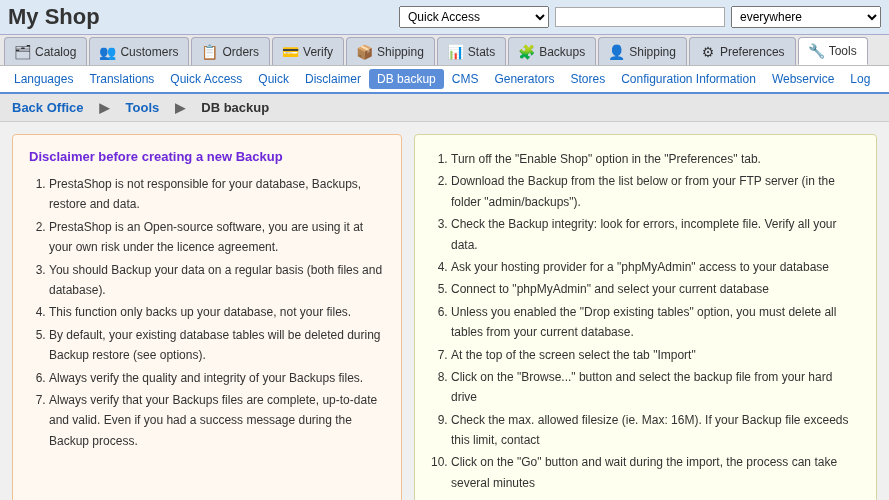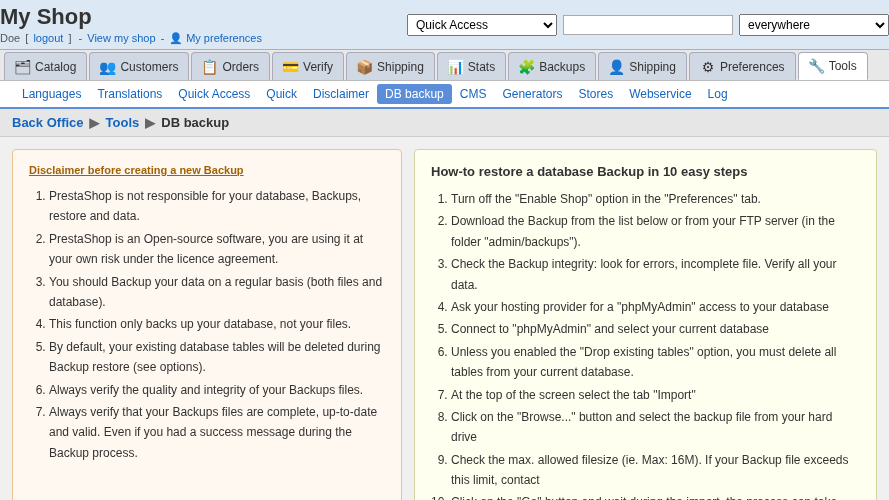--- a/index.html
+++ b/index.html
@@ -1,80 +1,69 @@
 <!DOCTYPE html>
 <html><head>
   <meta charset="utf-8">
   <style>
     * { margin: 0; padding: 0; box-sizing: border-box; }
     body { font-family: Arial, sans-serif; font-size: 12px; background: #f0f0f0; width: 889px; min-height: 500px; overflow: hidden; }
 
     
-    #header { background: #dce9f5; padding: 4px 0; display: flex; align-items: center; justify-content: space-between; border-bottom: 1px solid #aac; }
+    #header { background: #dce9f5; padding: 4px 8px; display: flex; align-items: center; justify-content: space-between; border-bottom: 1px solid #aac; }
     #header-left h1 { font-size: 22px; font-weight: bold; color: #333; }
     #header-left .user-info { font-size: 11px; color: #555; margin-top: 2px; }
     #header-left .user-info a { color: #1565c0; text-decoration: none; }
     #header-center { display: flex; align-items: center; gap: 6px; }
     #header-center select { padding: 2px 4px; font-size: 12px; width: 150px; }
     #search-input { padding: 2px 4px; font-size: 12px; width: 170px; border: 1px solid #aaa; }
 
     
     #main-nav { background: #e8e8e8; display: flex; border-bottom: 1px solid #bbb; padding: 2px 4px 0; gap: 2px; }
     .main-nav-item { display: flex; align-items: center; gap: 4px; padding: 5px 10px; background: #d0d8e4; border: 1px solid #aab; border-bottom: none; border-radius: 4px 4px 0 0; cursor: pointer; font-size: 12px; color: #333; text-decoration: none; }
     .main-nav-item.active { background: #fff; border-bottom: 1px solid #fff; }
     .main-nav-item .nav-icon { width: 16px; height: 16px; display: inline-flex; align-items: center; justify-content: center; font-size: 14px; }
 
     
-    #sub-nav { background: #fff; display: flex; padding: 3px 14px; gap: 0; border-bottom: 2px solid #5b8dd9; flex-wrap: nowrap; }
+    #sub-nav { background: #fff; display: flex; padding: 3px 6px; gap: 0; border-bottom: 2px solid #5b8dd9; flex-wrap: nowrap; }
     .sub-nav-item { padding: 3px 8px; font-size: 12px; color: #1565c0; cursor: pointer; text-decoration: none; white-space: nowrap; }
     .sub-nav-item.active { background: #5b8dd9; color: #fff; border-radius: 3px; }
 
     
-    #breadcrumb { background: #e6e6e6; padding: 6px 12px; border-bottom: 1px solid #ccc; font-size: 13px; display: flex; align-items: center; gap: 6px; }
+    #breadcrumb { background: #e6e6e6; padding: 6px 12px; border-bottom: 1px solid #ccc; font-size: 13px; display: flex; align-items: center; gap: 16px; }
     #breadcrumb span { color: #555; }
     #breadcrumb a { color: #1565c0; text-decoration: none; font-weight: bold; }
     #breadcrumb .arrow { color: #666; font-weight: bold; }
     #breadcrumb .current { color: #333; font-weight: bold; }
 
     
     #content { display: flex; gap: 0; padding: 12px; gap: 12px; }
 
     
     #disclaimer-panel { background: #fff8f0; border: 1px solid #f0c090; border-radius: 4px; padding: 14px 16px; flex: 0 0 390px; font-size: 12px; }
-    #disclaimer-panel h3 { font-size: 11px; font-weight: bold; color: #a16207; margin-bottom: 10px; text-decoration: underline; }
+    #disclaimer-panel h3 { font-size: 13px; font-weight: bold; color: #6d28d9; margin-bottom: 10px; }
     #disclaimer-panel ol { padding-left: 20px; color: #333; line-height: 1.7; }
     #disclaimer-panel ol li { margin-bottom: 2px; }
 
     
     #howto-panel { background: #fffff0; border: 1px solid #d4d4a0; border-radius: 4px; padding: 14px 16px; flex: 1; font-size: 12px; overflow: hidden; position: relative; }
     #howto-panel h3 { font-size: 13px; font-weight: bold; color: #333; margin-bottom: 10px; }
     #howto-panel ol { padding-left: 20px; color: #333; line-height: 1.7; }
     #howto-panel ol li { margin-bottom: 2px; }
 
     
     .separator { margin: 0 2px; }
     .person-icon { color: #c04; font-size: 11px; }
   </style>
 </head>
 <body>
 
 <div id="header">
   <div id="header-left">
     <h1>My Shop</h1>
-    <div class="user-info">
-      <span>Doe</span>
-      <span class="separator">[</span>
-      <a href="#">logout</a>
-      <span class="separator">]</span>
-      <span class="separator"> - </span>
-      <a href="#">View my shop</a>
-      <span class="separator"> - </span>
-      <span class="person-icon">👤</span>
-      <a href="#">My preferences</a>
-    </div>
   </div>
   <div id="header-center">
     <select>
       <option>Quick Access</option>
     </select>
     <input type="text" id="search-input" value="" style="">
     <select>
       <option>everywhere</option>
     </select>
   </div>
@@ -126,20 +115,21 @@
 <div id="sub-nav">
 <a href="#" class="sub-nav-item">Languages</a>
     <a href="#" class="sub-nav-item">Translations</a>
     <a href="#" class="sub-nav-item">Quick Access</a>
     <a href="#" class="sub-nav-item">Quick</a>
     <a href="#" class="sub-nav-item">Disclaimer</a>
     <a href="#" class="sub-nav-item active">DB backup</a>
     <a href="#" class="sub-nav-item">CMS</a>
     <a href="#" class="sub-nav-item">Generators</a>
     <a href="#" class="sub-nav-item">Stores</a>
+    <a href="#" class="sub-nav-item">Configuration Information</a>
     <a href="#" class="sub-nav-item">Webservice</a>
     <a href="#" class="sub-nav-item">Log</a>
   </div>
 
 <div id="breadcrumb">
 <a href="#">Back Office</a>
     <span class="arrow">▶</span>
     <a href="#">Tools</a>
     <span class="arrow">▶</span>
     <span class="current">DB backup</span>
@@ -152,21 +142,20 @@
         <li>PrestaShop is not responsible for your database, Backups, restore and data.</li>
         <li>PrestaShop is an Open-source software, you are using it at your own risk under the licence agreement.</li>
         <li>You should Backup your data on a regular basis (both files and database).</li>
         <li>This function only backs up your database, not your files.</li>
         <li>By default, your existing database tables will be deleted during Backup restore (see options).</li>
         <li>Always verify the quality and integrity of your Backups files.</li>
         <li>Always verify that your Backups files are complete, up-to-date and valid. Even if you had a success message during the Backup process.</li>
       </ol>
   </div>
   <div id="howto-panel">
-    <h3>How-to restore a database Backup in 10 easy steps</h3>
     <ol id="howto-list">
         <li>Turn off the "Enable Shop" option in the "Preferences" tab.</li>
         <li>Download the Backup from the list below or from your FTP server (in the folder "admin/backups").</li>
         <li>Check the Backup integrity: look for errors, incomplete file. Verify all your data.</li>
         <li>Ask your hosting provider for a "phpMyAdmin" access to your database</li>
         <li>Connect to "phpMyAdmin" and select your current database</li>
         <li>Unless you enabled the "Drop existing tables" option, you must delete all tables from your current database.</li>
         <li>At the top of the screen select the tab "Import"</li>
         <li>Click on the "Browse..." button and select the backup file from your hard drive</li>
         <li>Check the max. allowed filesize (ie. Max: 16M). If your Backup file exceeds this limit, contact</li>

